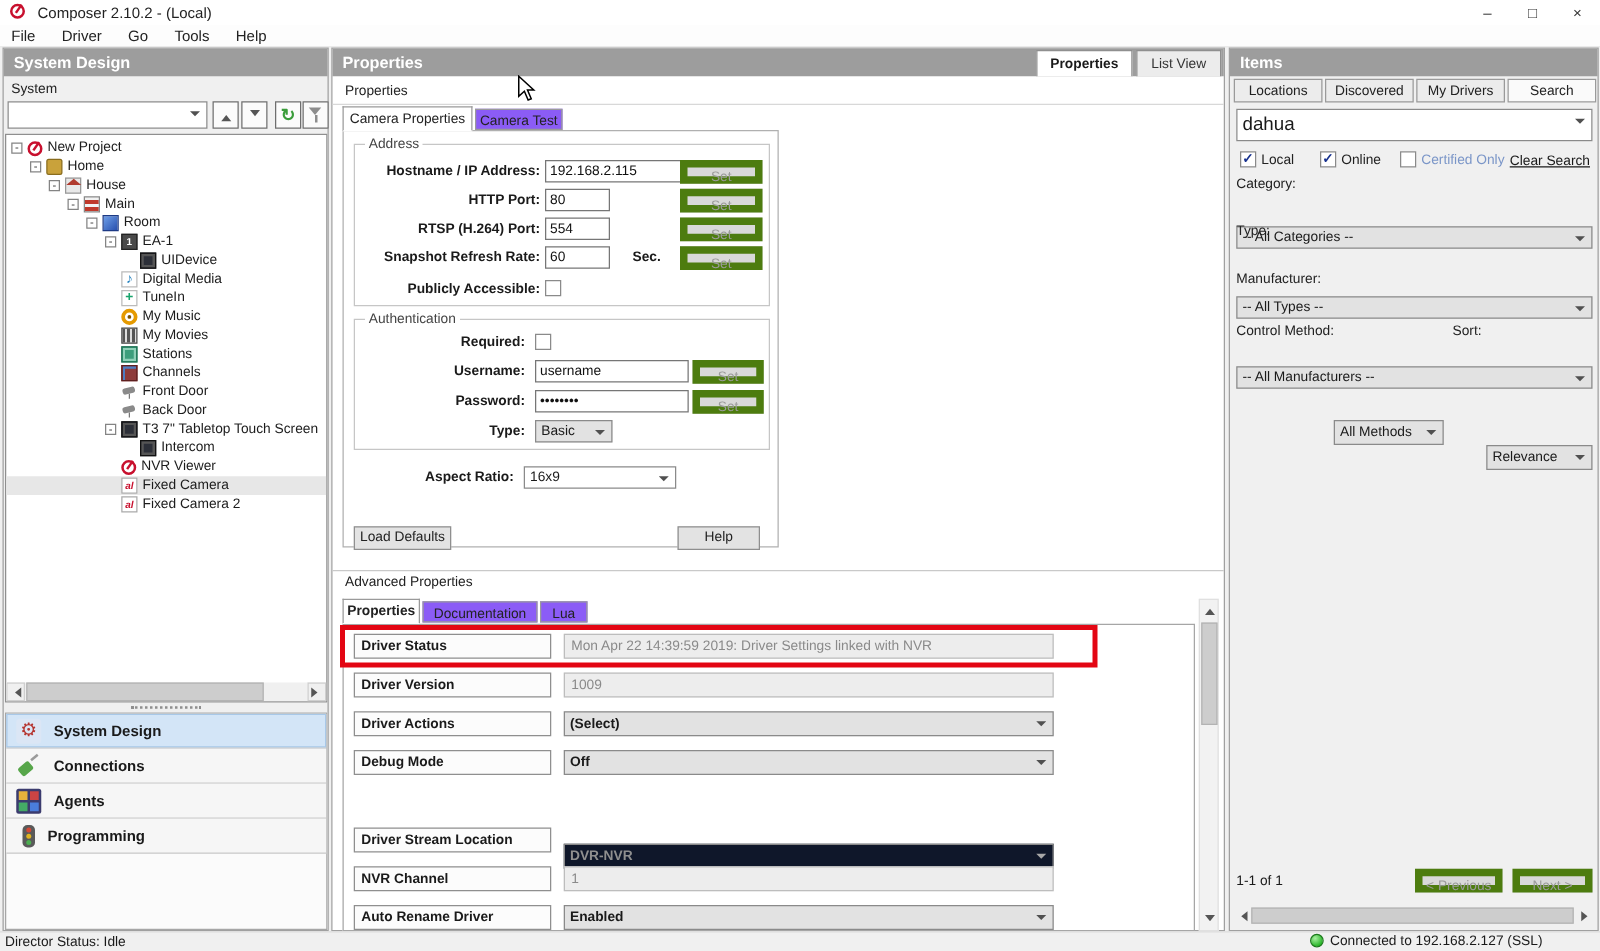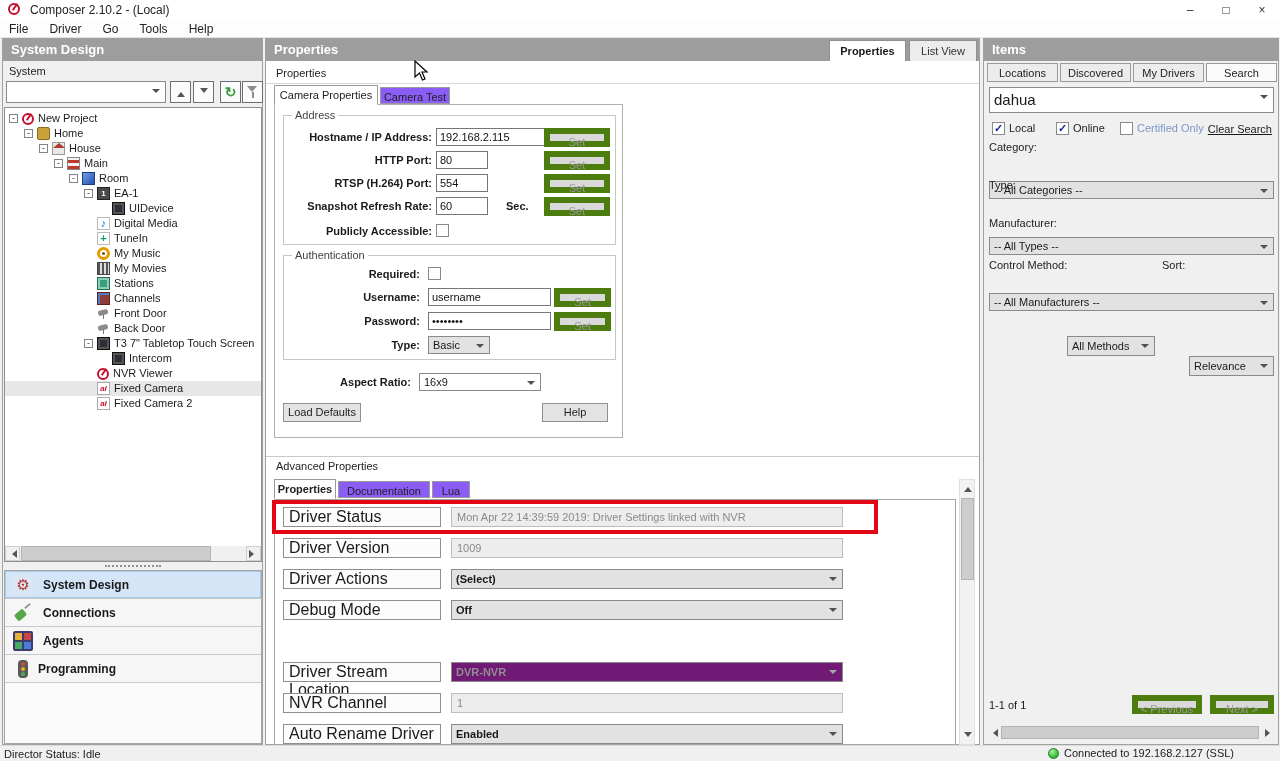--- a/index.html
+++ b/index.html
@@ -11,25 +11,25 @@
 .title-text{position:absolute;left:30px;top:0;line-height:20px;font-size:12px;color:#222;}
 .winbtns{position:absolute;right:0;top:0;height:20px;display:flex;}
 .winbtn{width:36px;height:20px;text-align:center;line-height:20px;font-size:12px;color:#333;}
 .menubar{position:absolute;left:0;top:20px;width:1280px;height:18px;background:#fdfdfd;border-bottom:1px solid #e3e3e3;}
 .menubar span{display:inline-block;padding:0 9px;line-height:18px;font-size:12px;color:#222;}
 
 .panel{position:absolute;background:#f0f0f0;border:1px solid #a0a0a0;}
 .phdr{position:absolute;left:0;top:0;right:0;height:22px;background:#9d9d9d;color:#fff;font-weight:bold;font-size:13px;line-height:22px;padding-left:8px;}
 .tinput{border:1px solid #767676;background:#fff;font-size:11px;height:18px;padding:0 3px;color:#111;}
 .setbtn{background:#d9d9d9;border:6px solid #4d7c0f;color:#9b9b9b;font-size:11px;text-align:center;line-height:17px;height:19px;}
-.btn{background:#e3e3e3;border:1px solid #8f8f8f;color:#222;font-size:11px;text-align:center;line-height:17px;height:19px;}
+.btn{background:#e3e3e3;border:1px solid #8f8f8f;color:#222;font-size:11px;text-align:center;line-height:17px;height:19px;margin-top:18px;}
 .combo{position:relative;border:1px solid #8a8a8a;background:#fff;line-height:16px;padding:0 16px 0 4px;height:18px;overflow:hidden;white-space:nowrap;}
 .combo::after{content:"";position:absolute;right:5px;top:7px;border:4px solid transparent;border-top-color:#505050;}
 .combo.gray{background:#e2e2e2;}
-.combo.disabled{background:#701a75;color:#8f8f8f;}
+.combo.disabled{background:#0f172a;color:#8f8f8f;margin-top:13px;}
 .combo.disabled::after{border-top-color:#a8a8a8;}
 .cbox{display:inline-block;width:13px;height:13px;border:1px solid #8a8a8a;background:#fff;vertical-align:middle;text-align:center;line-height:11px;font-size:11px;color:#17318f;font-weight:bold;}
 .grp{position:absolute;border:1px solid #c6c6c6;}
 .grp .legend{position:absolute;top:-7px;left:8px;background:#fff;padding:0 3px;font-size:11px;color:#444;}
 .flabel{position:absolute;font-weight:bold;text-align:right;font-size:11px;line-height:19px;}
 .tri{width:0;height:0;display:inline-block;}
 .tri-up{border:4px solid transparent;border-bottom:5px solid #555;}
 .tri-down{border:4px solid transparent;border-top:5px solid #555;}
 .tri-left{border:4px solid transparent;border-right:5px solid #555;}
 .tri-right{border:4px solid transparent;border-left:5px solid #555;}
@@ -86,21 +86,21 @@
 .ctab.active{background:#fff;font-weight:bold;}
 .ctab.inactive{background:#ececec;color:#333;}
 .csub{position:absolute;left:10px;top:28px;font-size:11px;color:#222;}
 .cline{position:absolute;left:0;top:44px;width:100%;border-top:1px solid #d8d8d8;}
 .ftab{position:absolute;height:19px;border:1px solid #9a9a9a;font-size:11px;text-align:center;line-height:18px;background:#8b5cf6;color:#222;}
 .ftab.active{background:#fff;border-bottom:1px solid #fff;z-index:3;height:20px;}
 .formcard{position:absolute;left:8px;top:65px;width:349px;height:334px;background:#fff;border:1px solid #b0b0b0;z-index:2;}
 .advlabel{position:absolute;left:10px;top:421px;font-size:11px;color:#222;}
 .advline{position:absolute;left:0;top:417px;width:100%;border-top:1px solid #c9c9c9;}
 .advbox{position:absolute;left:8px;top:460px;width:682px;height:246px;background:#fff;border:1px solid #a6a6a6;overflow:hidden;}
-.lrow-label{position:absolute;left:8px;width:158px;height:20px;border:1px solid #8f8f8f;background:#fcfcfc;font-weight:normal;line-height:18px;padding-left:5px;font-size:16px;}
+.lrow-label{position:absolute;left:8px;width:158px;height:20px;border:1px solid #8f8f8f;background:#fcfcfc;font-weight:bold;line-height:18px;padding-left:5px;font-size:11px;}
 .lrow-ro{position:absolute;left:176px;width:392px;height:20px;border:1px solid #bdbdbd;background:#ededed;color:#8a8a8a;line-height:18px;padding-left:5px;font-size:11px;white-space:nowrap;overflow:hidden;}
 .lrow-dd{position:absolute;left:176px;width:392px;height:20px;line-height:18px;font-weight:bold;font-size:11px;}
 .redbox{position:absolute;left:6px;top:461px;width:606px;height:34px;border:4px solid #e30613;z-index:40;}
 .advsb{position:absolute;left:693px;top:440px;width:16px;height:266px;background:#f2f2f2;border:1px solid #e0e0e0;}
 
 .rpanel{left:983px;top:38px;width:296px;height:707px;}
 .itab{position:absolute;top:24px;height:19px;width:71px;border:1px solid #9a9a9a;background:#ececec;font-size:11px;text-align:center;line-height:18px;color:#222;}
 .itab.active{background:#fafafa;font-weight:normal;}
 .chklbl{font-size:11px;color:#222;vertical-align:middle;margin-left:4px;}
 .filtlbl{position:absolute;left:5px;font-size:11px;color:#222;}

